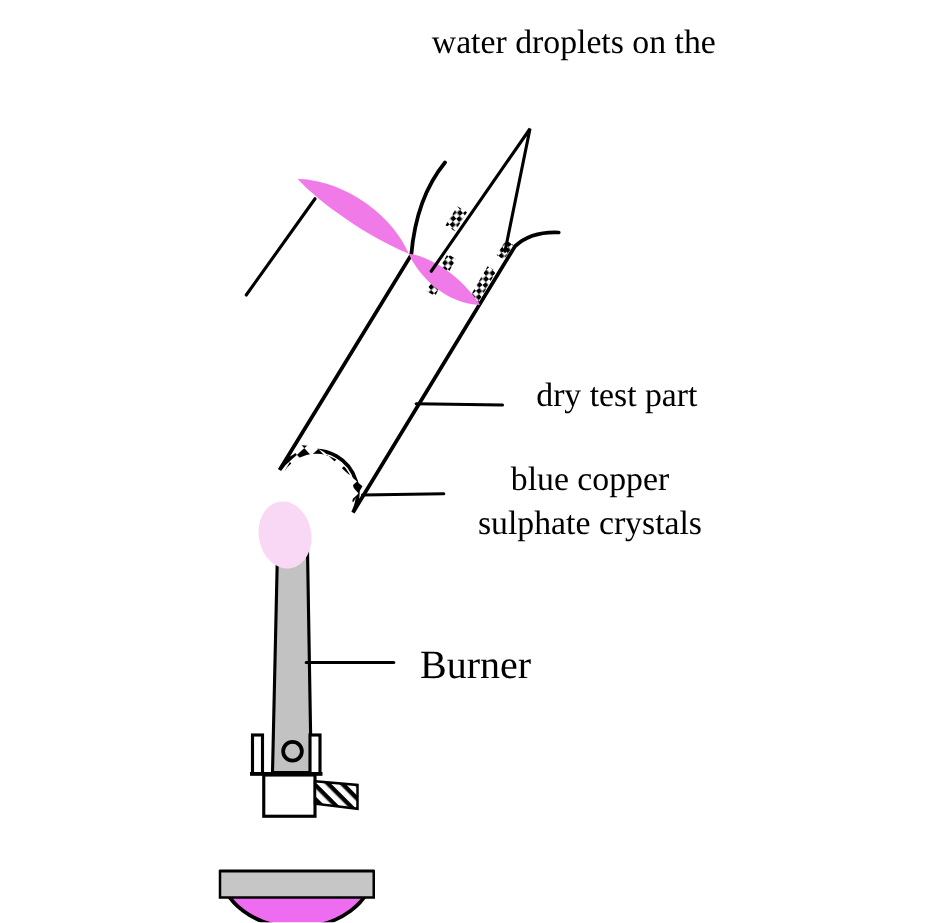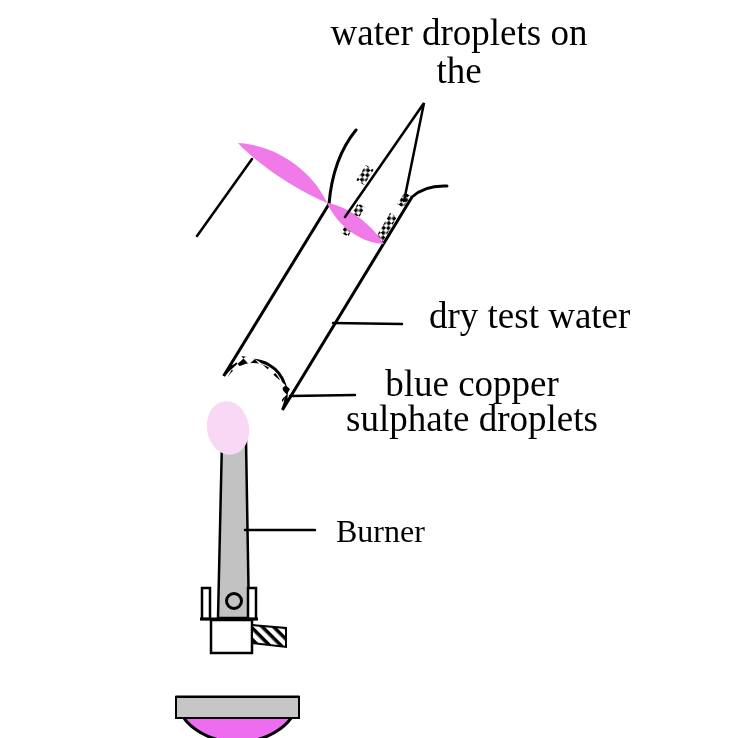--- a/index.html
+++ b/index.html
@@ -7,21 +7,21 @@
     position:relative;
     width:744px;height:738px;
     background:#ffffff;
     font-family:"Liberation Serif","DejaVu Serif",serif;
     overflow:hidden;
   }
   #diagram-svg{position:absolute;left:0;top:0;}
   .lbl{
     position:absolute;
     color:#000;
-    font-size:37px;
+    font-size:27px;
     line-height:34px;
     white-space:nowrap;
   }
   .lbl.centered{text-align:center;white-space:normal;}
   #water-droplets-label{left:308px;top:14px;width:302px;line-height:38px;}
   #test-tube-holder-label{left:44px;top:252px;}
   #dry-test-tube-label{left:429px;top:299px;}
   #crystals-label{left:346px;top:366px;width:252px;line-height:35px;}
   #burner-label{left:336px;top:514px;font-size:32px;}
 </style>
@@ -93,22 +93,22 @@
     <path d="M 333,323 L 402,324" fill="none" stroke="#000" stroke-width="2.5" stroke-linecap="round"></path>
     <path d="M 290,396 L 355,395" fill="none" stroke="#000" stroke-width="2.5" stroke-linecap="round"></path>
     <path d="M 245,530 L 315,530" fill="none" stroke="#000" stroke-width="2.5" stroke-linecap="round"></path>
   </svg>
 
   <div class="lbl centered" id="water-droplets-label">
     <span>water droplets on the</span><br>
   </div>
 
 
-  <div class="lbl" id="dry-test-tube-label">dry test water</div>
+  <div class="lbl" id="dry-test-tube-label">dry test part</div>
 
   <div class="lbl centered" id="crystals-label">
     <span>blue copper</span><br>
-    <span>sulphate droplets</span>
+    <span>sulphate crystals</span>
   </div>
 
   <div class="lbl" id="burner-label">Burner</div>
 
 </div>
 
 </body></html>

